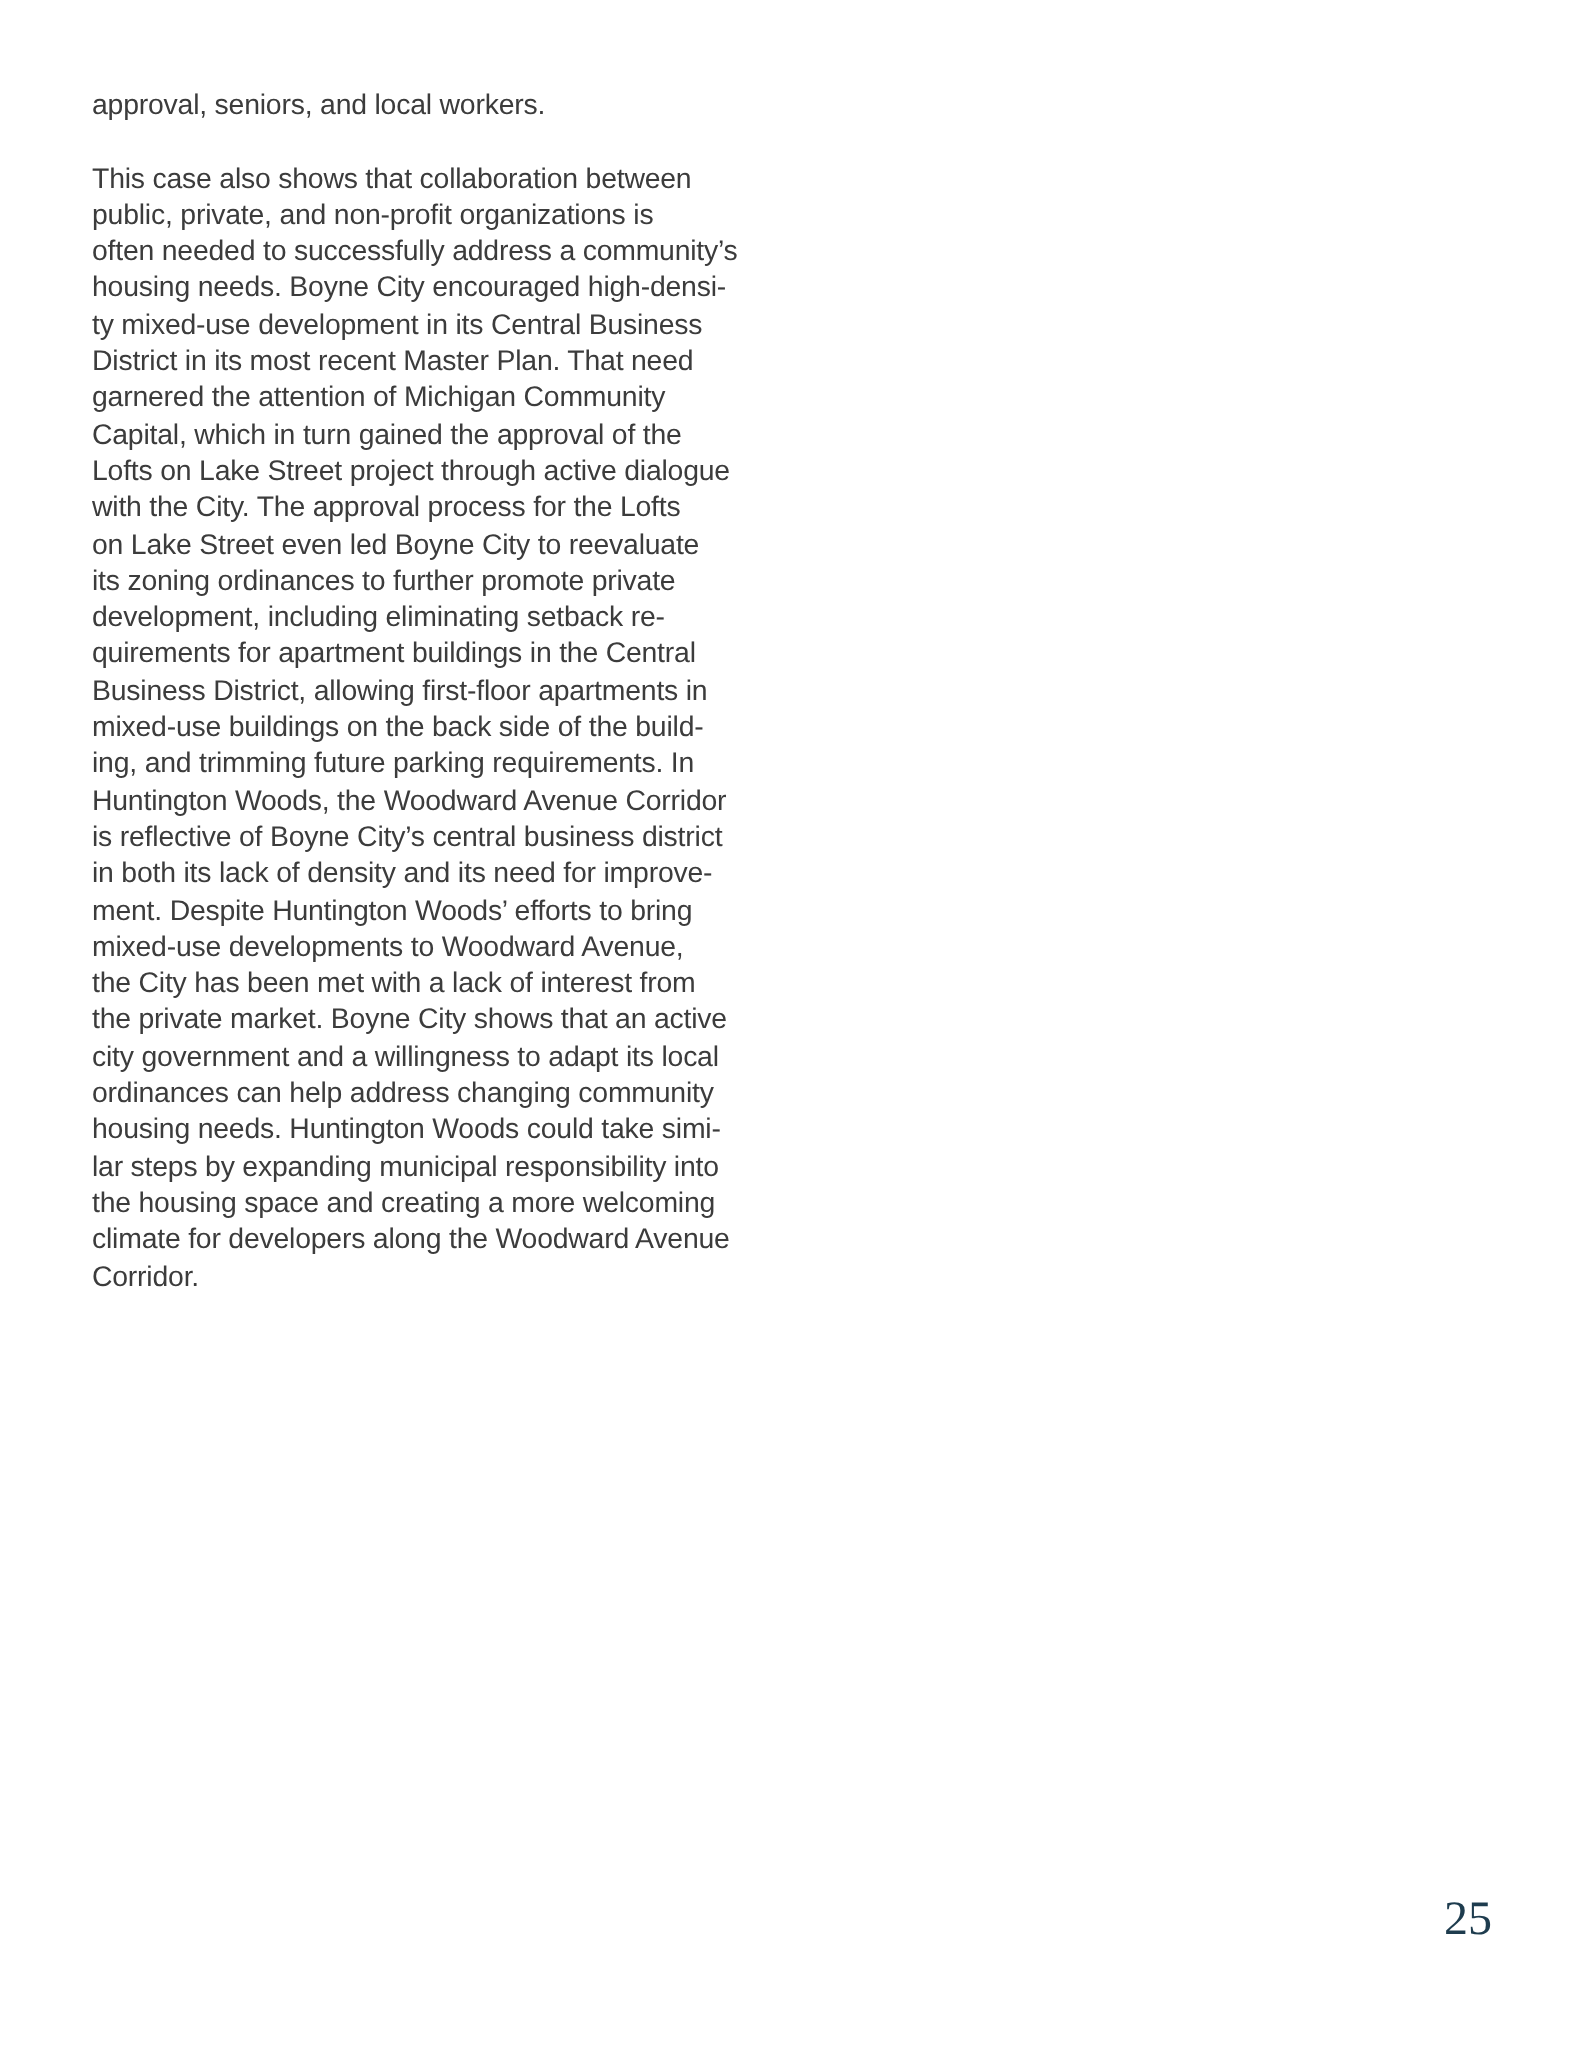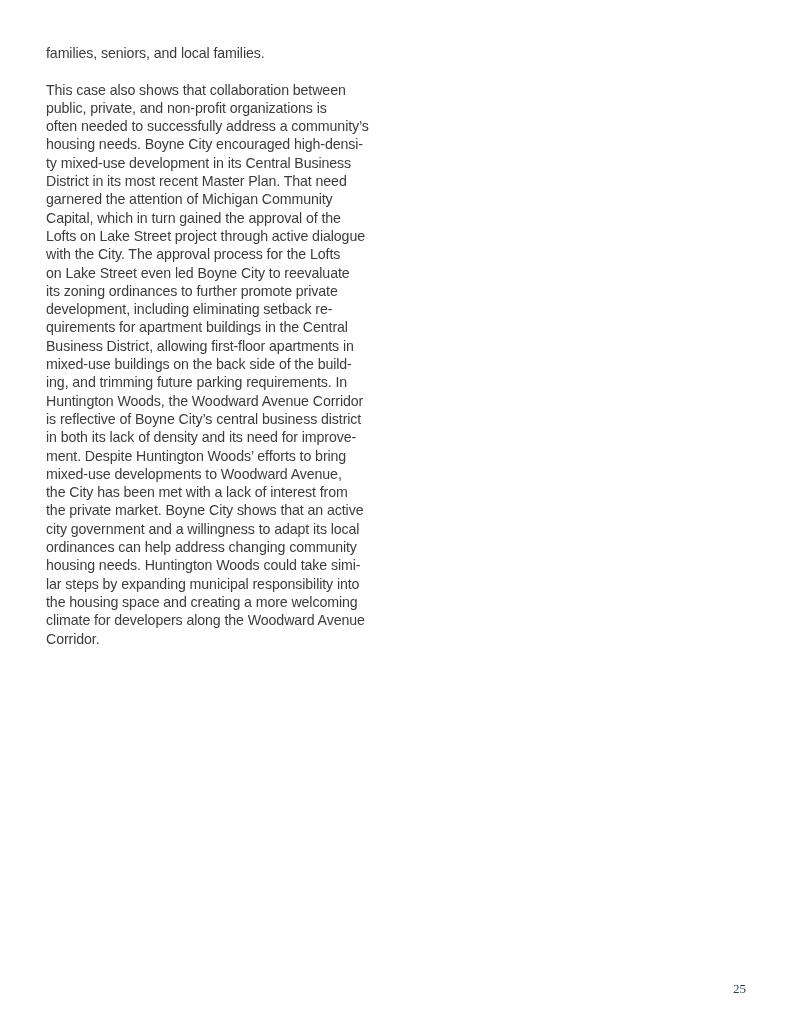--- a/index.html
+++ b/index.html
@@ -32,33 +32,33 @@
     margin: 0 0 18.3px 0;
     font-size: 14.2px;
     line-height: 18.3px;
     color: #3c3c3c;
     letter-spacing: -0.1px;
     white-space: pre-line; 
   }
   .page-number {
     position: absolute;
     right: 45px;
-    bottom: 28px;
+    bottom: 51px;
     font-family: "Liberation Serif", serif;
-    font-size: 13px;
+    font-size: 24px;
     line-height: 1;
     color: #1e3c4e;
   }
 </style>
 </head>
 <body>
 
 <div class="page">
   <div class="text-column">
-    <p class="para">families, seniors, and local families.</p>
+    <p class="para">approval, seniors, and local workers.</p>
     <p class="para">This case also shows that collaboration between
 public, private, and non-profit organizations is
 often needed to successfully address a community’s
 housing needs. Boyne City encouraged high-densi-
 ty mixed-use development in its Central Business
 District in its most recent Master Plan. That need
 garnered the attention of Michigan Community
 Capital, which in turn gained the approval of the
 Lofts on Lake Street project through active dialogue
 with the City. The approval process for the Lofts

